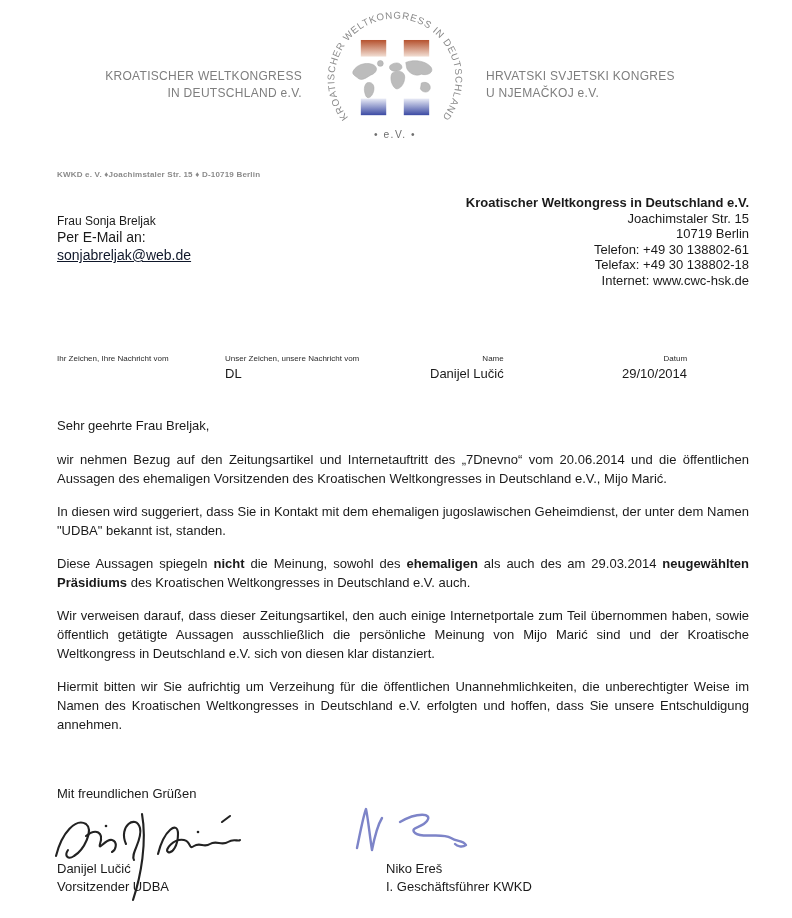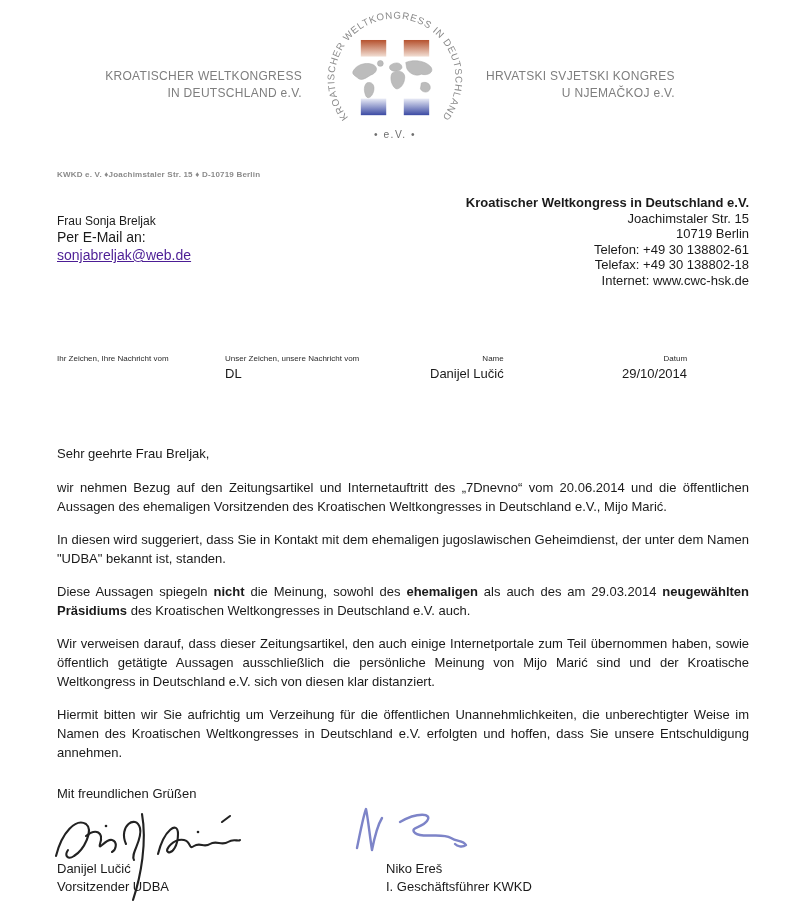--- a/index.html
+++ b/index.html
@@ -14,54 +14,54 @@
   .page { position: absolute; inset: 0; width: 792px; height: 918px; background: #fff; padding-left: 28px; }
 
   
   .org-left {
     position: absolute; top: 68px; right: 490px;
     text-align: right; color: #7e7e7e; font-size: 12px;
     line-height: 17px; letter-spacing: 0.3px; white-space: nowrap;
   }
   .org-right {
     position: absolute; top: 68px; left: 486px;
-    text-align: right; color: #7e7e7e; font-size: 12px;
+    text-align: left; color: #7e7e7e; font-size: 12px;
     line-height: 17px; letter-spacing: 0.3px; white-space: nowrap;
   }
   .logo { position: absolute; left: 312px; top: 6px; width: 166px; height: 150px; }
 
   
   .sender-line {
     position: absolute; left: 57px; top: 170px;
     font-size: 8px; font-weight: bold; color: #8a8a8a; letter-spacing: 0.2px;
   }
 
   
   .recipient-name { position: absolute; left: 57px; top: 194px; font-size: 12px; margin-top: 20px; }
   .recipient-delivery { position: absolute; left: 57px; top: 229px; font-size: 14px; }
   .recipient-email {
     position: absolute; left: 57px; top: 247px; font-size: 14px;
-    color: #4c1d95; text-decoration: underline; cursor: pointer;
+    color: #0f172a; text-decoration: underline; cursor: pointer;
   }
 
   
   .address {
     position: absolute; right: 43px; top: 195px;
     text-align: right; font-size: 13px; line-height: 15.5px; white-space: nowrap;
   }
   .address .title { font-weight: bold; }
 
   
   .ref-col { position: absolute; top: 354px; }
   .ref-col .label { font-size: 8px; color: #2b2b2b; white-space: nowrap; text-align: right; }
   .ref-col .value { font-size: 13px; margin-top: 3px; min-height: 15px; white-space: nowrap; }
   .ref-1 { left: 57px; } .ref-2 { left: 225px; } .ref-3 { left: 430px; } .ref-4 { left: 622px; }
 
   
-  .body-text { position: absolute; left: 57px; top: 444px; width: 692px; font-size: 13px; line-height: 19px; }
+  .body-text { position: absolute; left: 57px; top: 416px; width: 692px; font-size: 13px; line-height: 19px; }
   .body-text p { margin: 0 0 14px 0; text-align: justify; }
   .body-text p.salutation { text-align: left; margin-bottom: 15px; }
   .closing { position: absolute; left: 57px; top: 786px; font-size: 13px; }
 
   
   .sig-img-left { position: absolute; left: 46px; top: 806px; width: 205px; height: 98px; }
   .sig-img-right { position: absolute; left: 345px; top: 804px; width: 155px; height: 56px; }
   .sig-block { position: absolute; top: 860px; font-size: 13px; line-height: 18px; white-space: nowrap; }
   .sig-left-text { left: 57px; }
   .sig-right-text { left: 358px; margin-left: 28px; }

